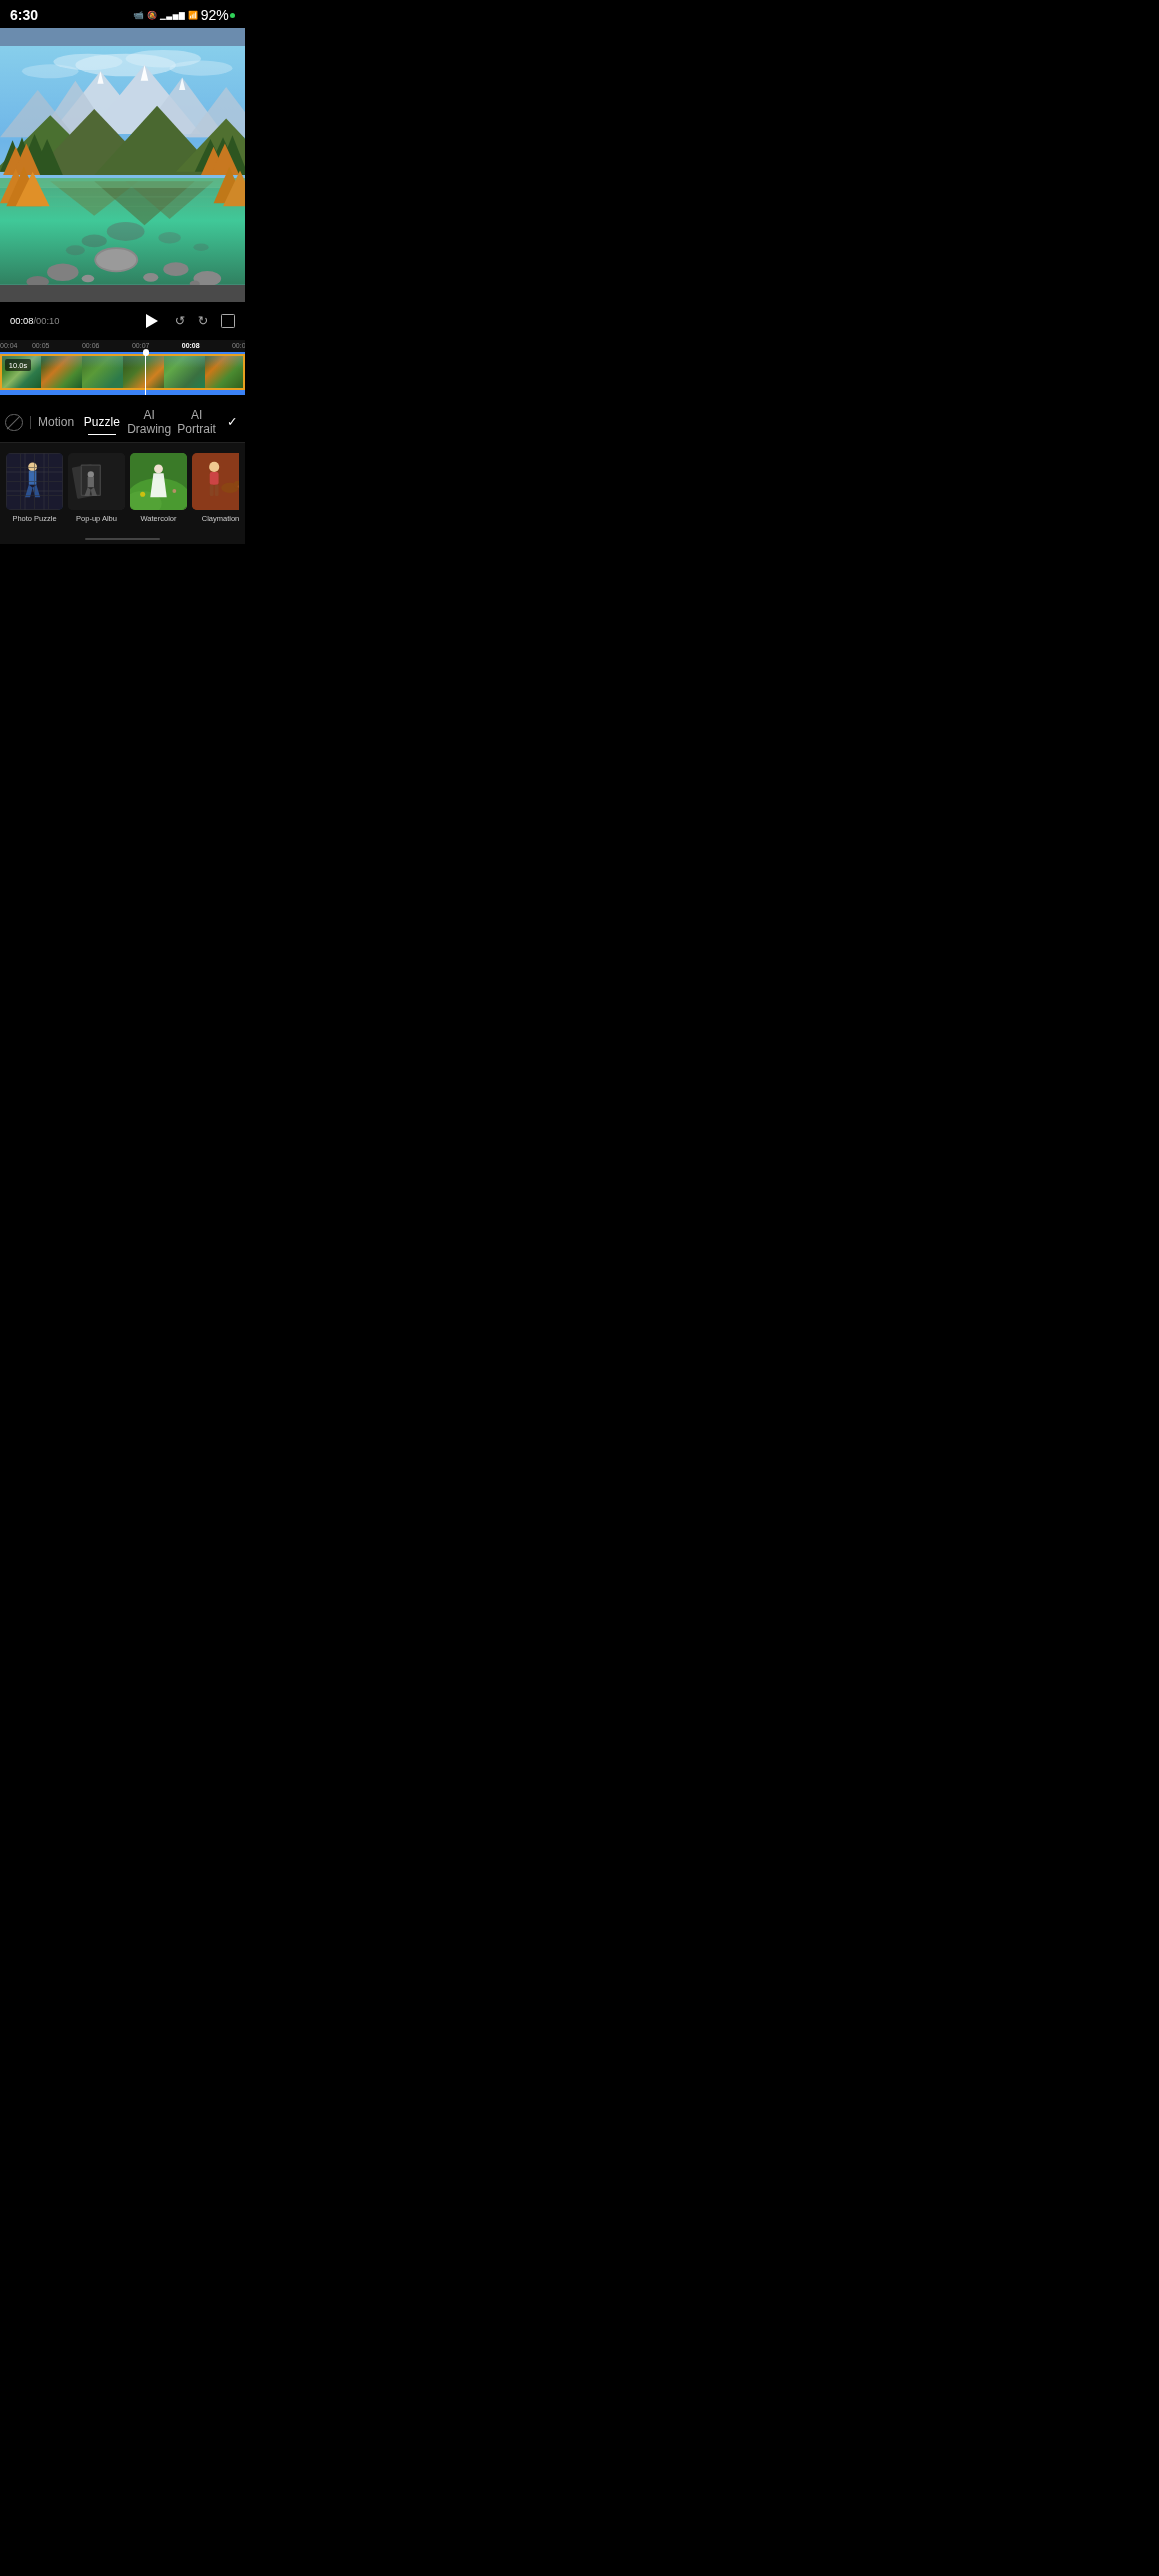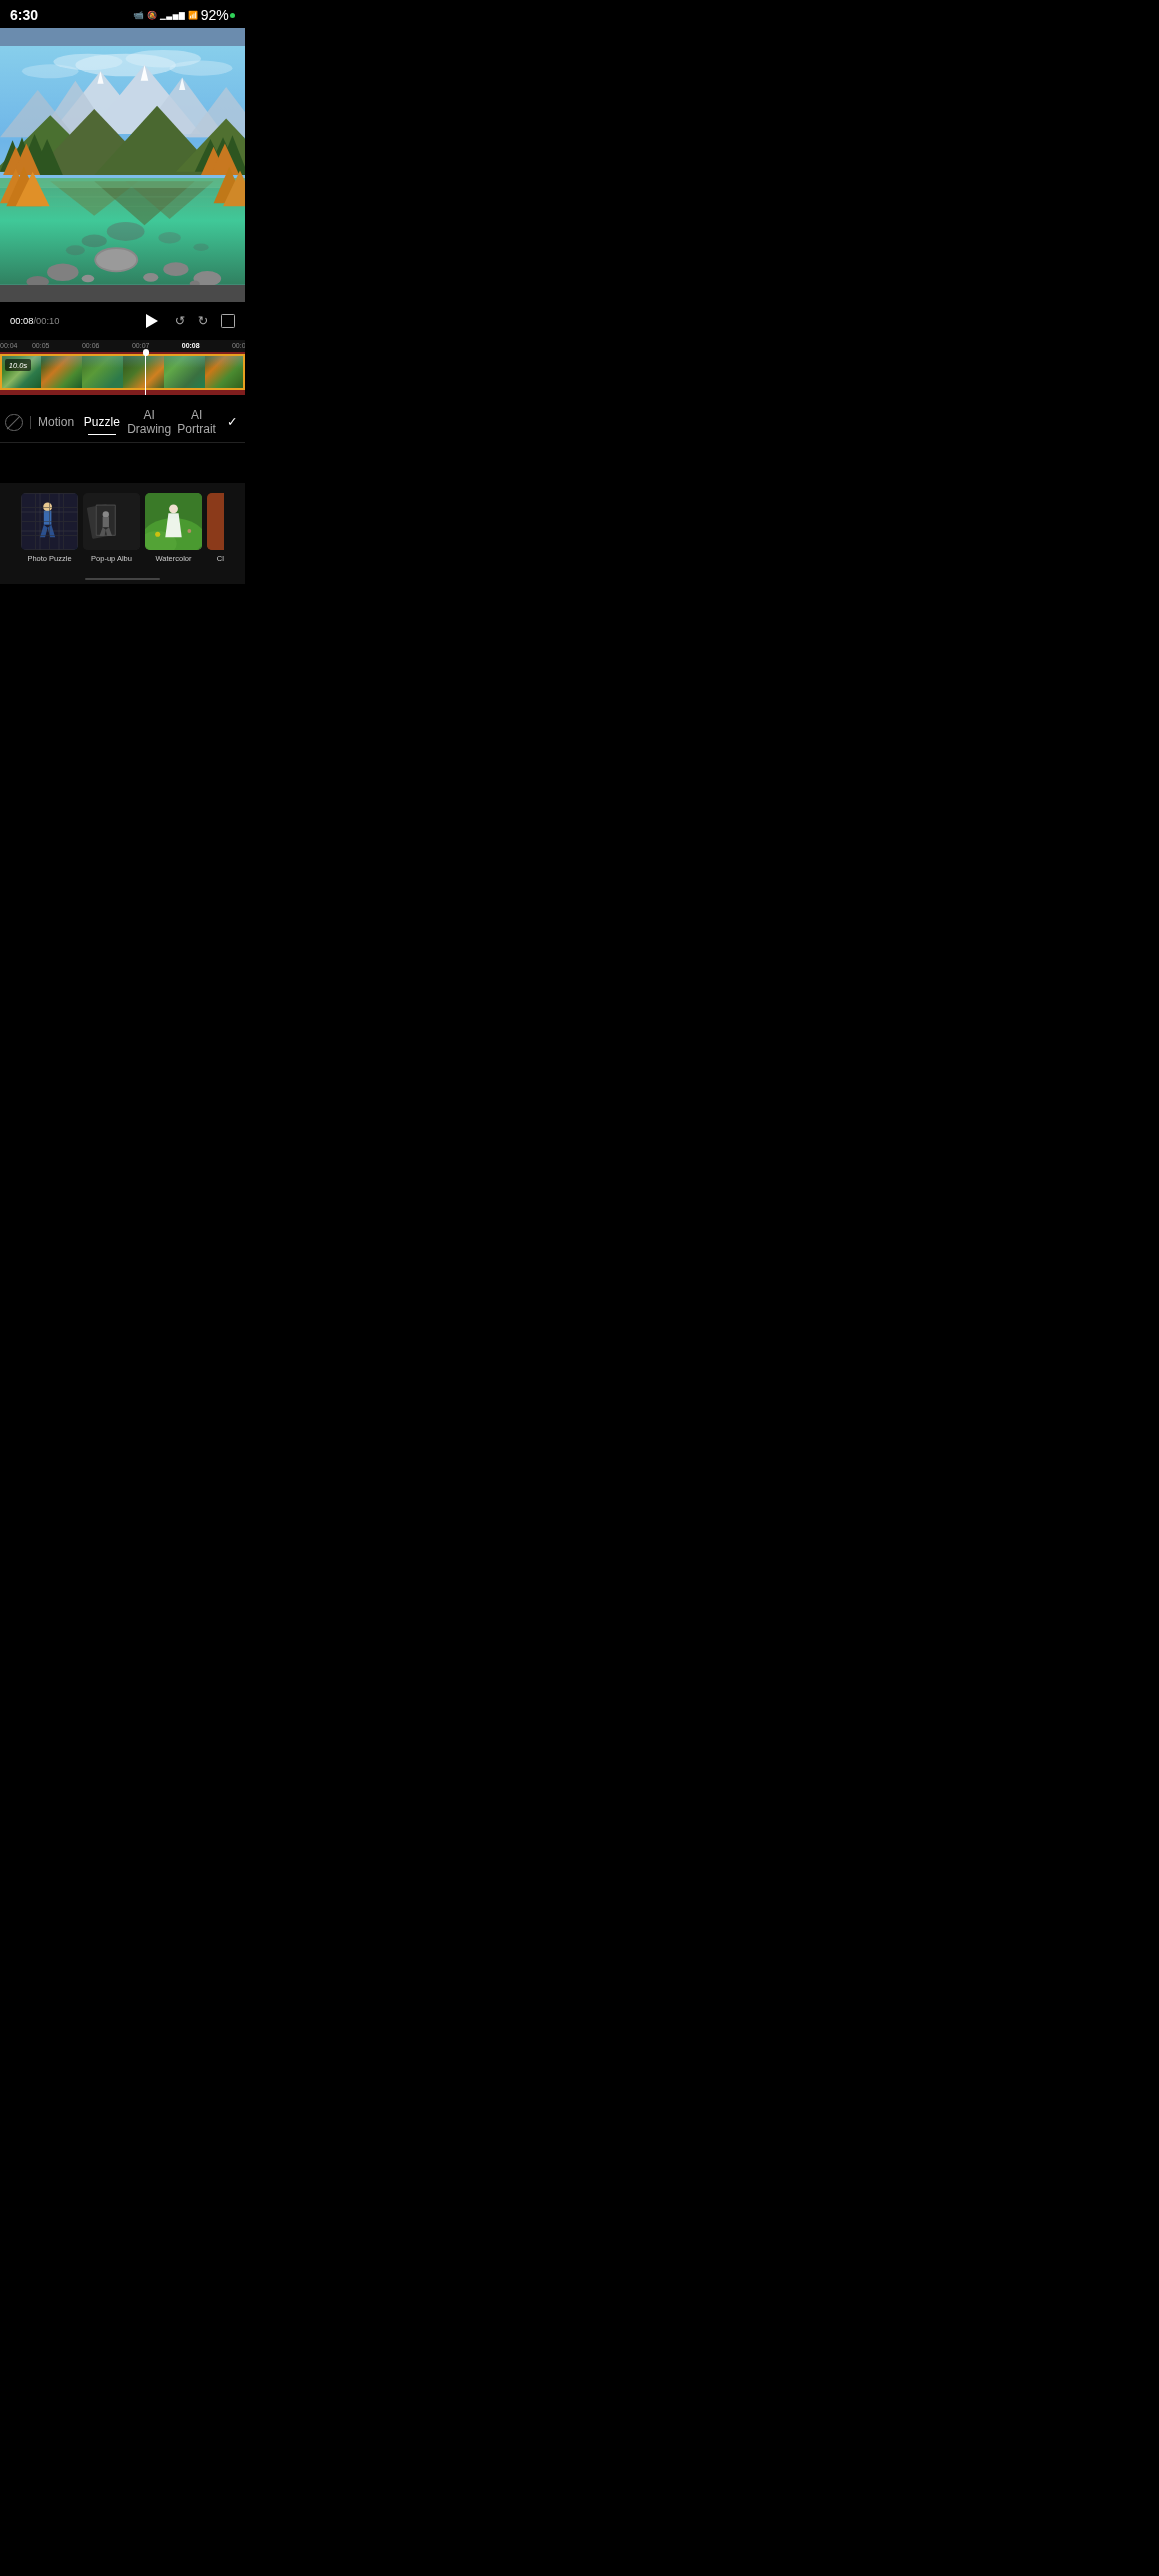--- a/index.html
+++ b/index.html
@@ -138,23 +138,22 @@
       align-items: center;
       padding: 2.5px 0;
       background: #111;
       overflow: hidden;
       position: relative;
     }
 
     
     .timeline-strip-container {
       position: relative;
-      background: #7f1d1d;
+      background: #3b82f6;
       padding: 2.5px 0 5px;
-      font-style: italic;
     }
     .timeline-strip {
       display: flex;
       overflow: hidden;
       height: 36px;
       position: relative;
     }
     .timeline-frame {
       flex: 0 0 auto;
       width: 41px;
@@ -302,22 +301,21 @@
       position: absolute;
       width: 1.3px;
       height: 17.6px;
       background: #666;
       transform: rotate(45deg);
     }
 
     
     .effects-grid-container {
       background: #111;
-      padding: 10px 21px;
-      margin-top: 40px;
+      padding: 10px 6px;
     }
     .effects-grid {
       display: flex;
       gap: 5px;
       overflow-x: auto;
       scrollbar-width: none;
     }
     .effects-grid::-webkit-scrollbar { display: none; }
     .effect-item {
       flex: 0 0 auto;

